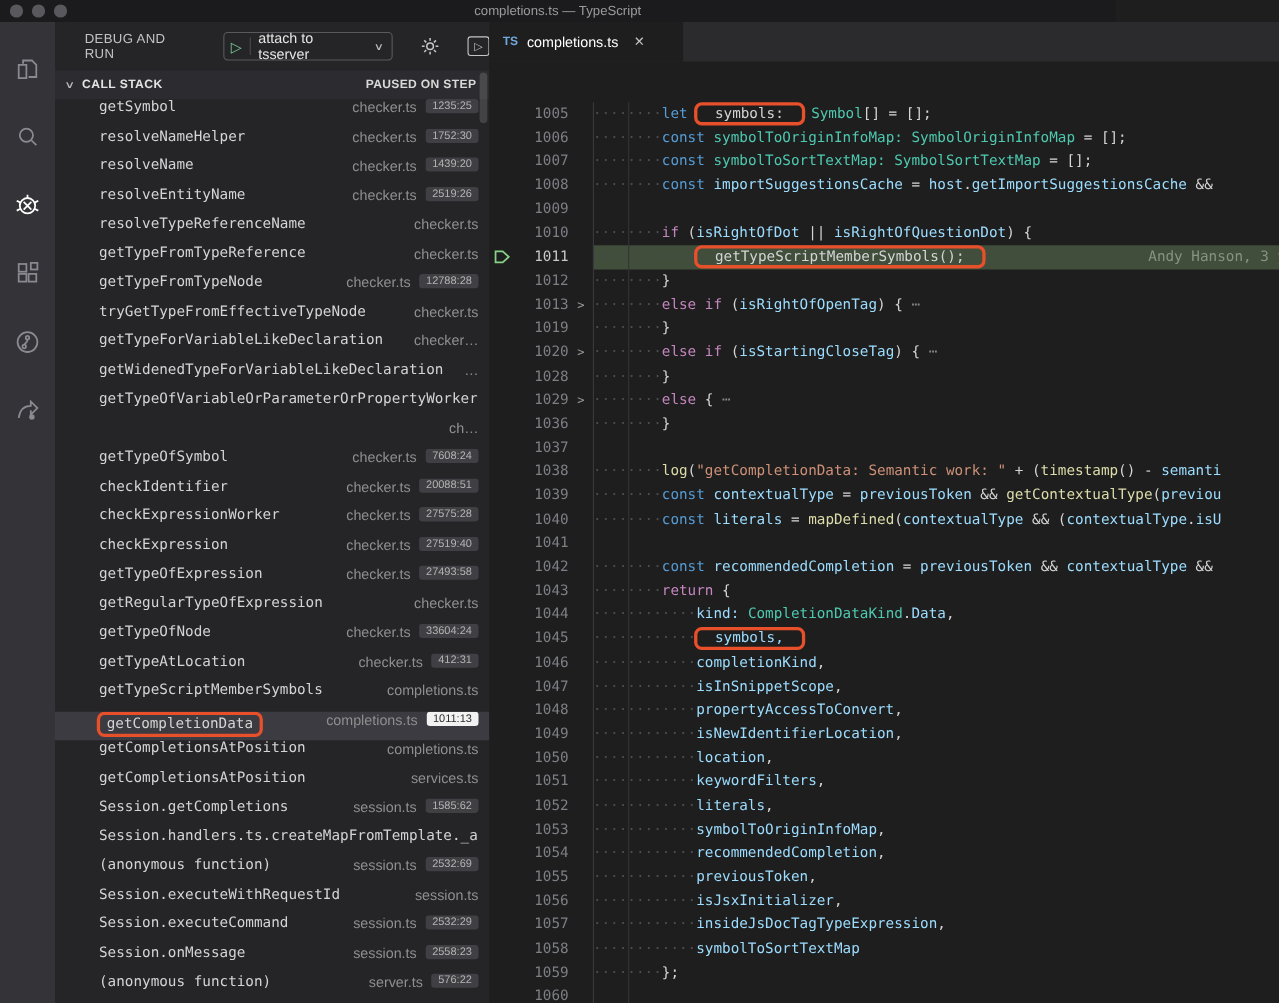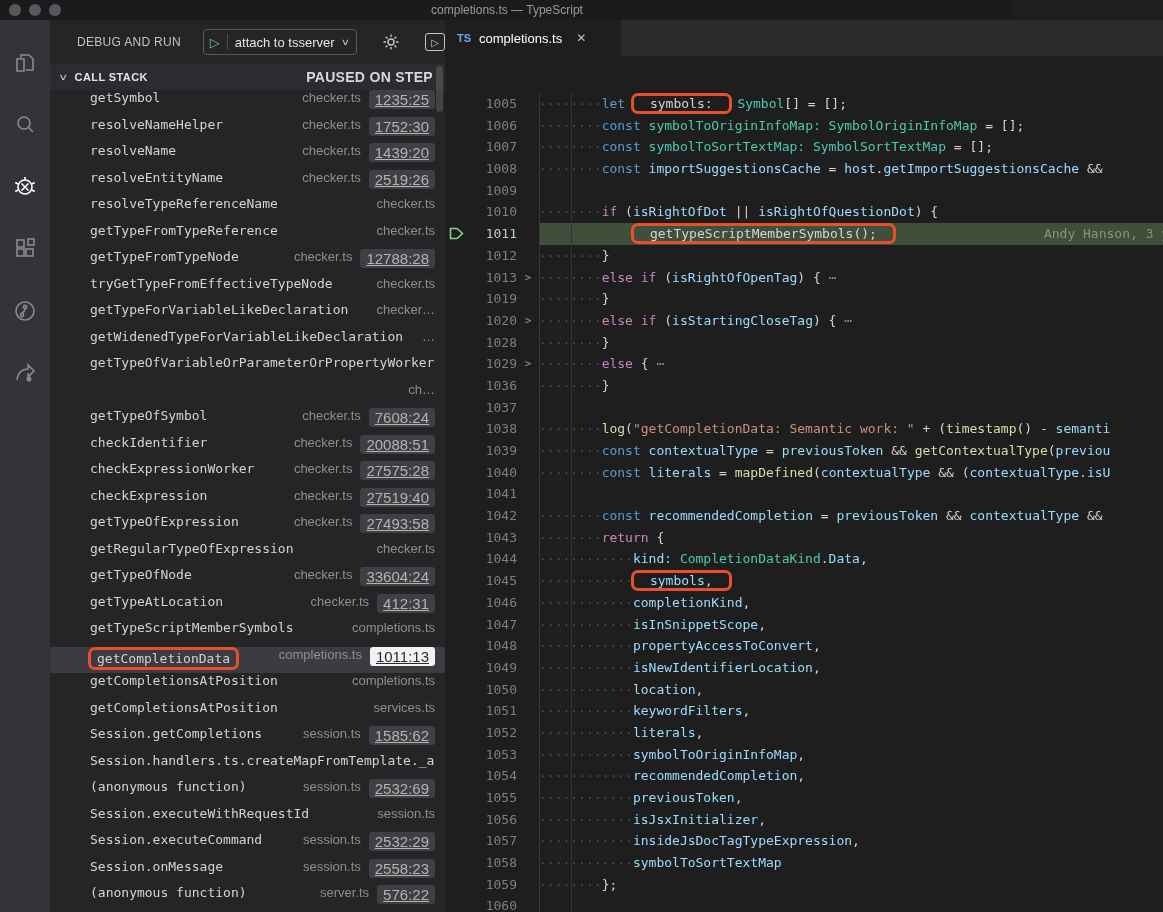--- a/index.html
+++ b/index.html
@@ -12,46 +12,46 @@
   .wintitle { position:absolute; left:0; right:0; text-align:center; color:#9b9b9b;
     font-size:12px; pointer-events:none; }
   .activitybar { position:absolute; left:0; top:20px; width:50px; height:892px;
     background:#333338; display:flex; flex-direction:column; align-items:center; padding-top:14px; }
   .act-item { width:50px; height:62px; display:flex; align-items:center; justify-content:center; }
   .act-item svg { stroke:#8a8a90; fill:none; stroke-width:1.6; }
   .act-item.active svg { stroke:#ffffff; }
 
   .sidebar { position:absolute; left:50px; top:20px; width:395px; height:892px;
     background:#252528; overflow:hidden; }
-  .debugbar { height:44px; display:flex; align-items:center; padding-left:27px; gap:2px;
-    color:#cfcfcf; font-size:12px;justify-content:space-between; }
+  .debugbar { height:44px; display:flex; align-items:center; padding-left:27px; gap:22px;
+    color:#cfcfcf; font-size:12px; }
   .debugbar .label { letter-spacing:0.3px; color:#c3c3c3; }
   .launch { display:flex; align-items:center; height:26px; border:1px solid #5a5a5e;
     border-radius:4px; padding:0 8px 0 6px; gap:7px; color:#e6e6e6; font-size:13px; }
   .play { color:#74c991; font-size:13px; line-height:1; }
   .launch .divider { width:1px; height:16px; background:#4a4a4e; }
   .chev { color:#bdbdbd; font-size:9px; transform:scaleX(1.4); }
   .iconbtn { color:#c5c5c5; display:flex; align-items:center; justify-content:center; width:24px; height:24px; }
   .iconbtn svg { stroke:#c5c5c5; fill:none; stroke-width:1.4; }
   .consolebtn { width:20px; height:18px; border:1.5px solid #c5c5c5; border-radius:3px;
     color:#c5c5c5; font-size:10px; display:flex; align-items:center; justify-content:center; }
 
   .pane-header { height:26px; background:#2c2c30; display:flex; align-items:center;
     padding:0 12px 0 10px; color:#e4e4e4; }
   .pane-chev { font-size:9px; color:#bdbdbd; margin-right:8px; transform:scaleX(1.5); }
   .pane-title { font-size:11px; font-weight:bold; letter-spacing:0.4px; }
-  .pane-status { margin-left:auto; font-size:14px; font-weight:bold; color:#d8d8d8; letter-spacing:0.3px; }
+  .pane-status { margin-left:auto; font-size:11px; font-weight:bold; color:#d8d8d8; letter-spacing:0.3px; }
   .stacklist { position:relative; }
   .frame { height:26.5px; display:flex; align-items:flex-start; padding:0 10px 0 40px;
     white-space:nowrap; overflow:hidden; }
   .frame.sel { background:#3b3b41; }
   .fname { font-family:"DejaVu Sans Mono", monospace; font-size:13px; color:#d4d4d4; flex:0 1 auto; overflow:hidden; }
   .ffile { margin-left:auto; padding-left:10px; font-size:13px; color:#8f8f8f; }
-  .fbadge { margin-left:8px; background:#3f3f44; color:#b3b3b3; font-size:15px;
-    border-radius:3px; padding:1px 6px; font-family:"Liberation Sans", sans-serif;text-decoration:underline; }
+  .fbadge { margin-left:8px; background:#3f3f44; color:#b3b3b3; font-size:10px;
+    border-radius:3px; padding:1px 6px; font-family:"Liberation Sans", sans-serif; }
   .frame.sel .fbadge { background:#f2f2f2; color:#2b2b2b; }
   .sb-scroll { position:absolute; right:2px; top:46px; width:7px; height:46px; background:rgba(160,160,160,0.25); border-radius:4px; }
 
   .editor { position:absolute; left:445px; top:20px; width:718px; height:892px; background:#1e1e1e; }
   .tabbar { height:36px; background:#2b2b2e; display:flex; }
   .tab { background:#1e1e1e; height:36px; display:flex; align-items:center; gap:8px;
     padding:0 12px; min-width:176px; }
   .tab-ftype { color:#6fa8dc; font-size:11px; font-weight:bold; }
   .tab-label { color:#ffffff; font-size:13px; }
   .tab-close { color:#c2c2c2; font-size:12px; margin-left:6px; }

